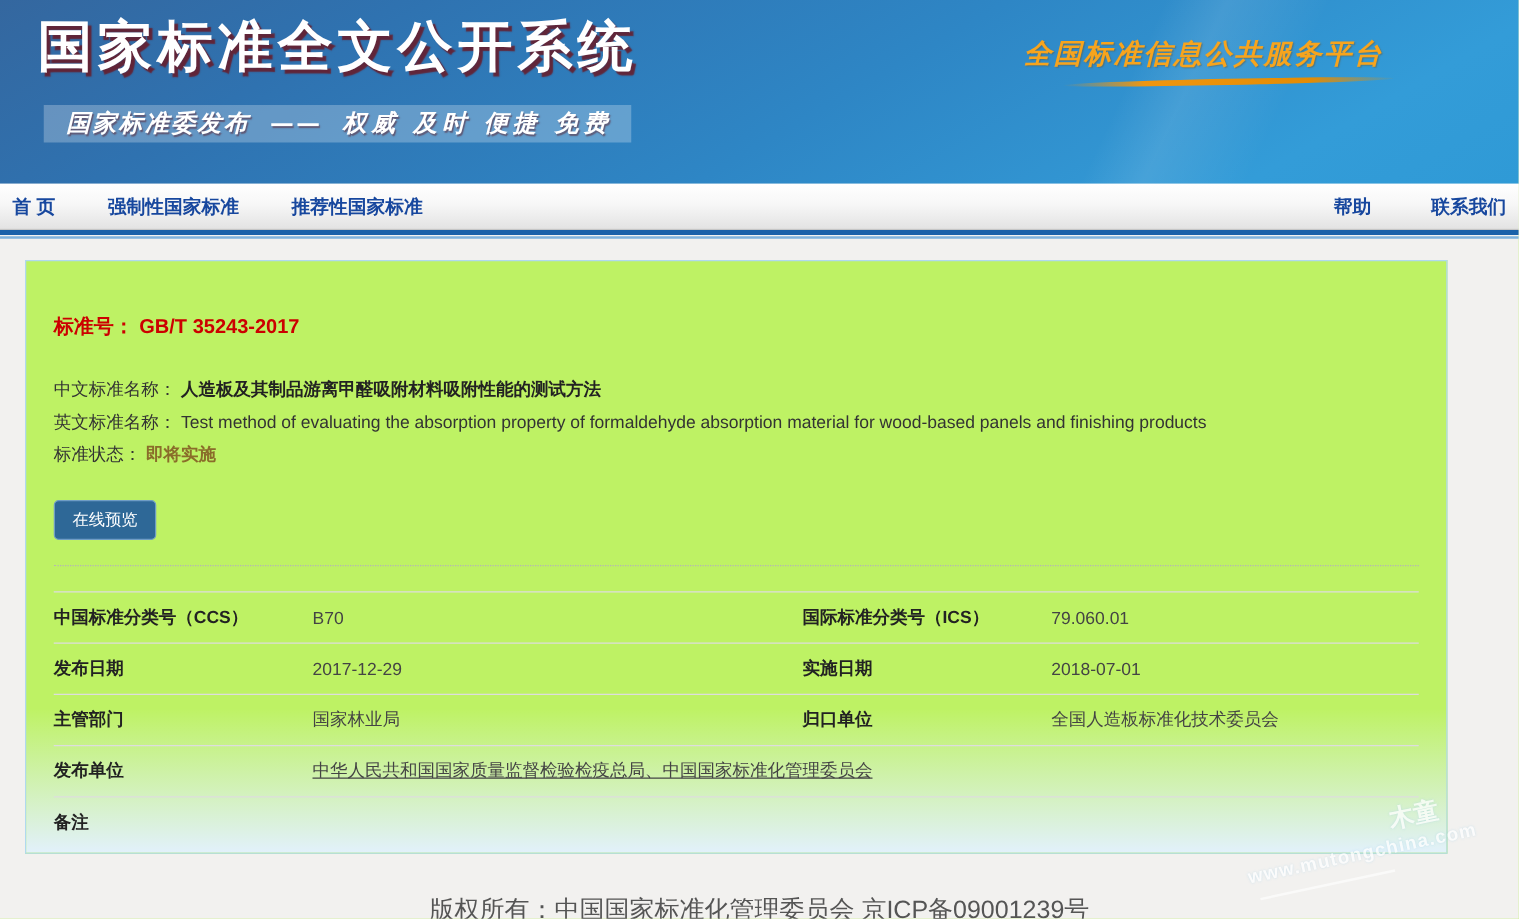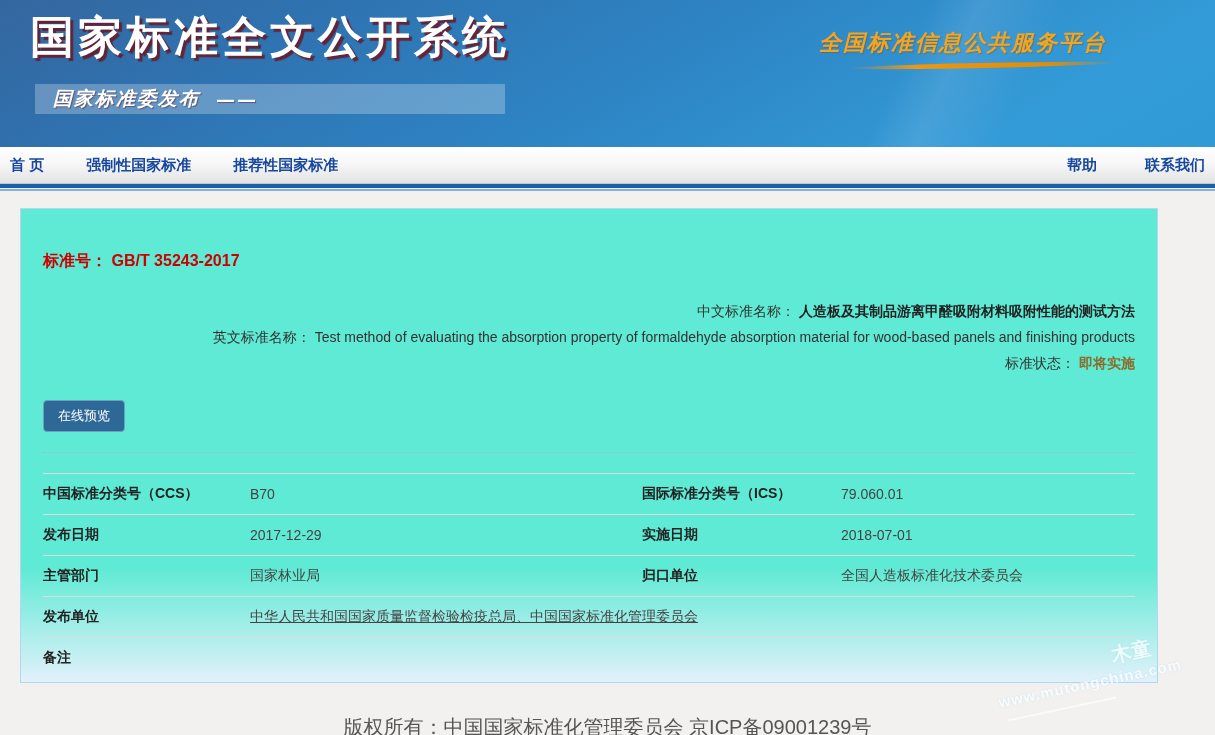--- a/index.html
+++ b/index.html
@@ -63,31 +63,31 @@
   }
   .nav .spacer { flex:1; }
   .nav a.right { margin-right:0; margin-left:48px; }
   .nav-line1 { height:4px; background:#1a61a9; }
   .nav-line2 { height:2px; background:#7fb2dd; margin-top:1px; }
 
   
   .card {
     position:relative; width:1138px; height:475px;
     margin:17px 0 0 20px;
-    background:#5eead4; border:1px solid #b0d9ee;
+    background:#bef264; border:1px solid #b0d9ee;
   }
   .card::after {
     content:""; position:absolute; left:0; right:0; bottom:0; height:115px;
     background:linear-gradient(to bottom,rgba(228,243,252,0),#e2f1fb);
     pointer-events:none;
   }
   .card-inner { position:relative; z-index:1; padding:42px 22px 0 22px; }
 
   .std-number { font-size:16px; font-weight:bold; color:#cc0000; margin-bottom:26px; }
-  .meta-line { font-size:14px; line-height:26px; color:#333;text-align:right; }
+  .meta-line { font-size:14px; line-height:26px; color:#333; }
   .meta-line .lbl { font-weight:normal; color:#333; }
   .meta-line .val-bold { font-weight:bold; color:#222; }
   .meta-line .val-status { font-weight:bold; color:#8a6d2a; }
   .meta-line .val-en { color:#333; }
 
   .preview-btn {
     margin-top:24px; display:inline-block;
     background:#2e6897; color:#ffffff; font-size:13px;
     border:1px solid #6f9dc6; border-radius:4px;
     padding:6px 14px; cursor:pointer;
@@ -128,20 +128,21 @@
     vertical-align:middle; margin-left:6px; }
 </style>
 </head>
 <body>
 
 <div class="header">
   <div class="site-title">国家标准全文公开系统</div>
   <div class="sub-banner">
     <span>国家标准委发布</span>
     <span class="dash">——</span>
+    <span class="motto">权威 及时 便捷 免费</span>
   </div>
   <div class="slogan">全国标准信息公共服务平台</div>
   <div class="slogan-swoosh"></div>
 </div>
 
 <div class="navwrap">
   <div class="nav">
     <a href="#">首 页</a>
     <a href="#">强制性国家标准</a>
     <a href="#">推荐性国家标准</a>

